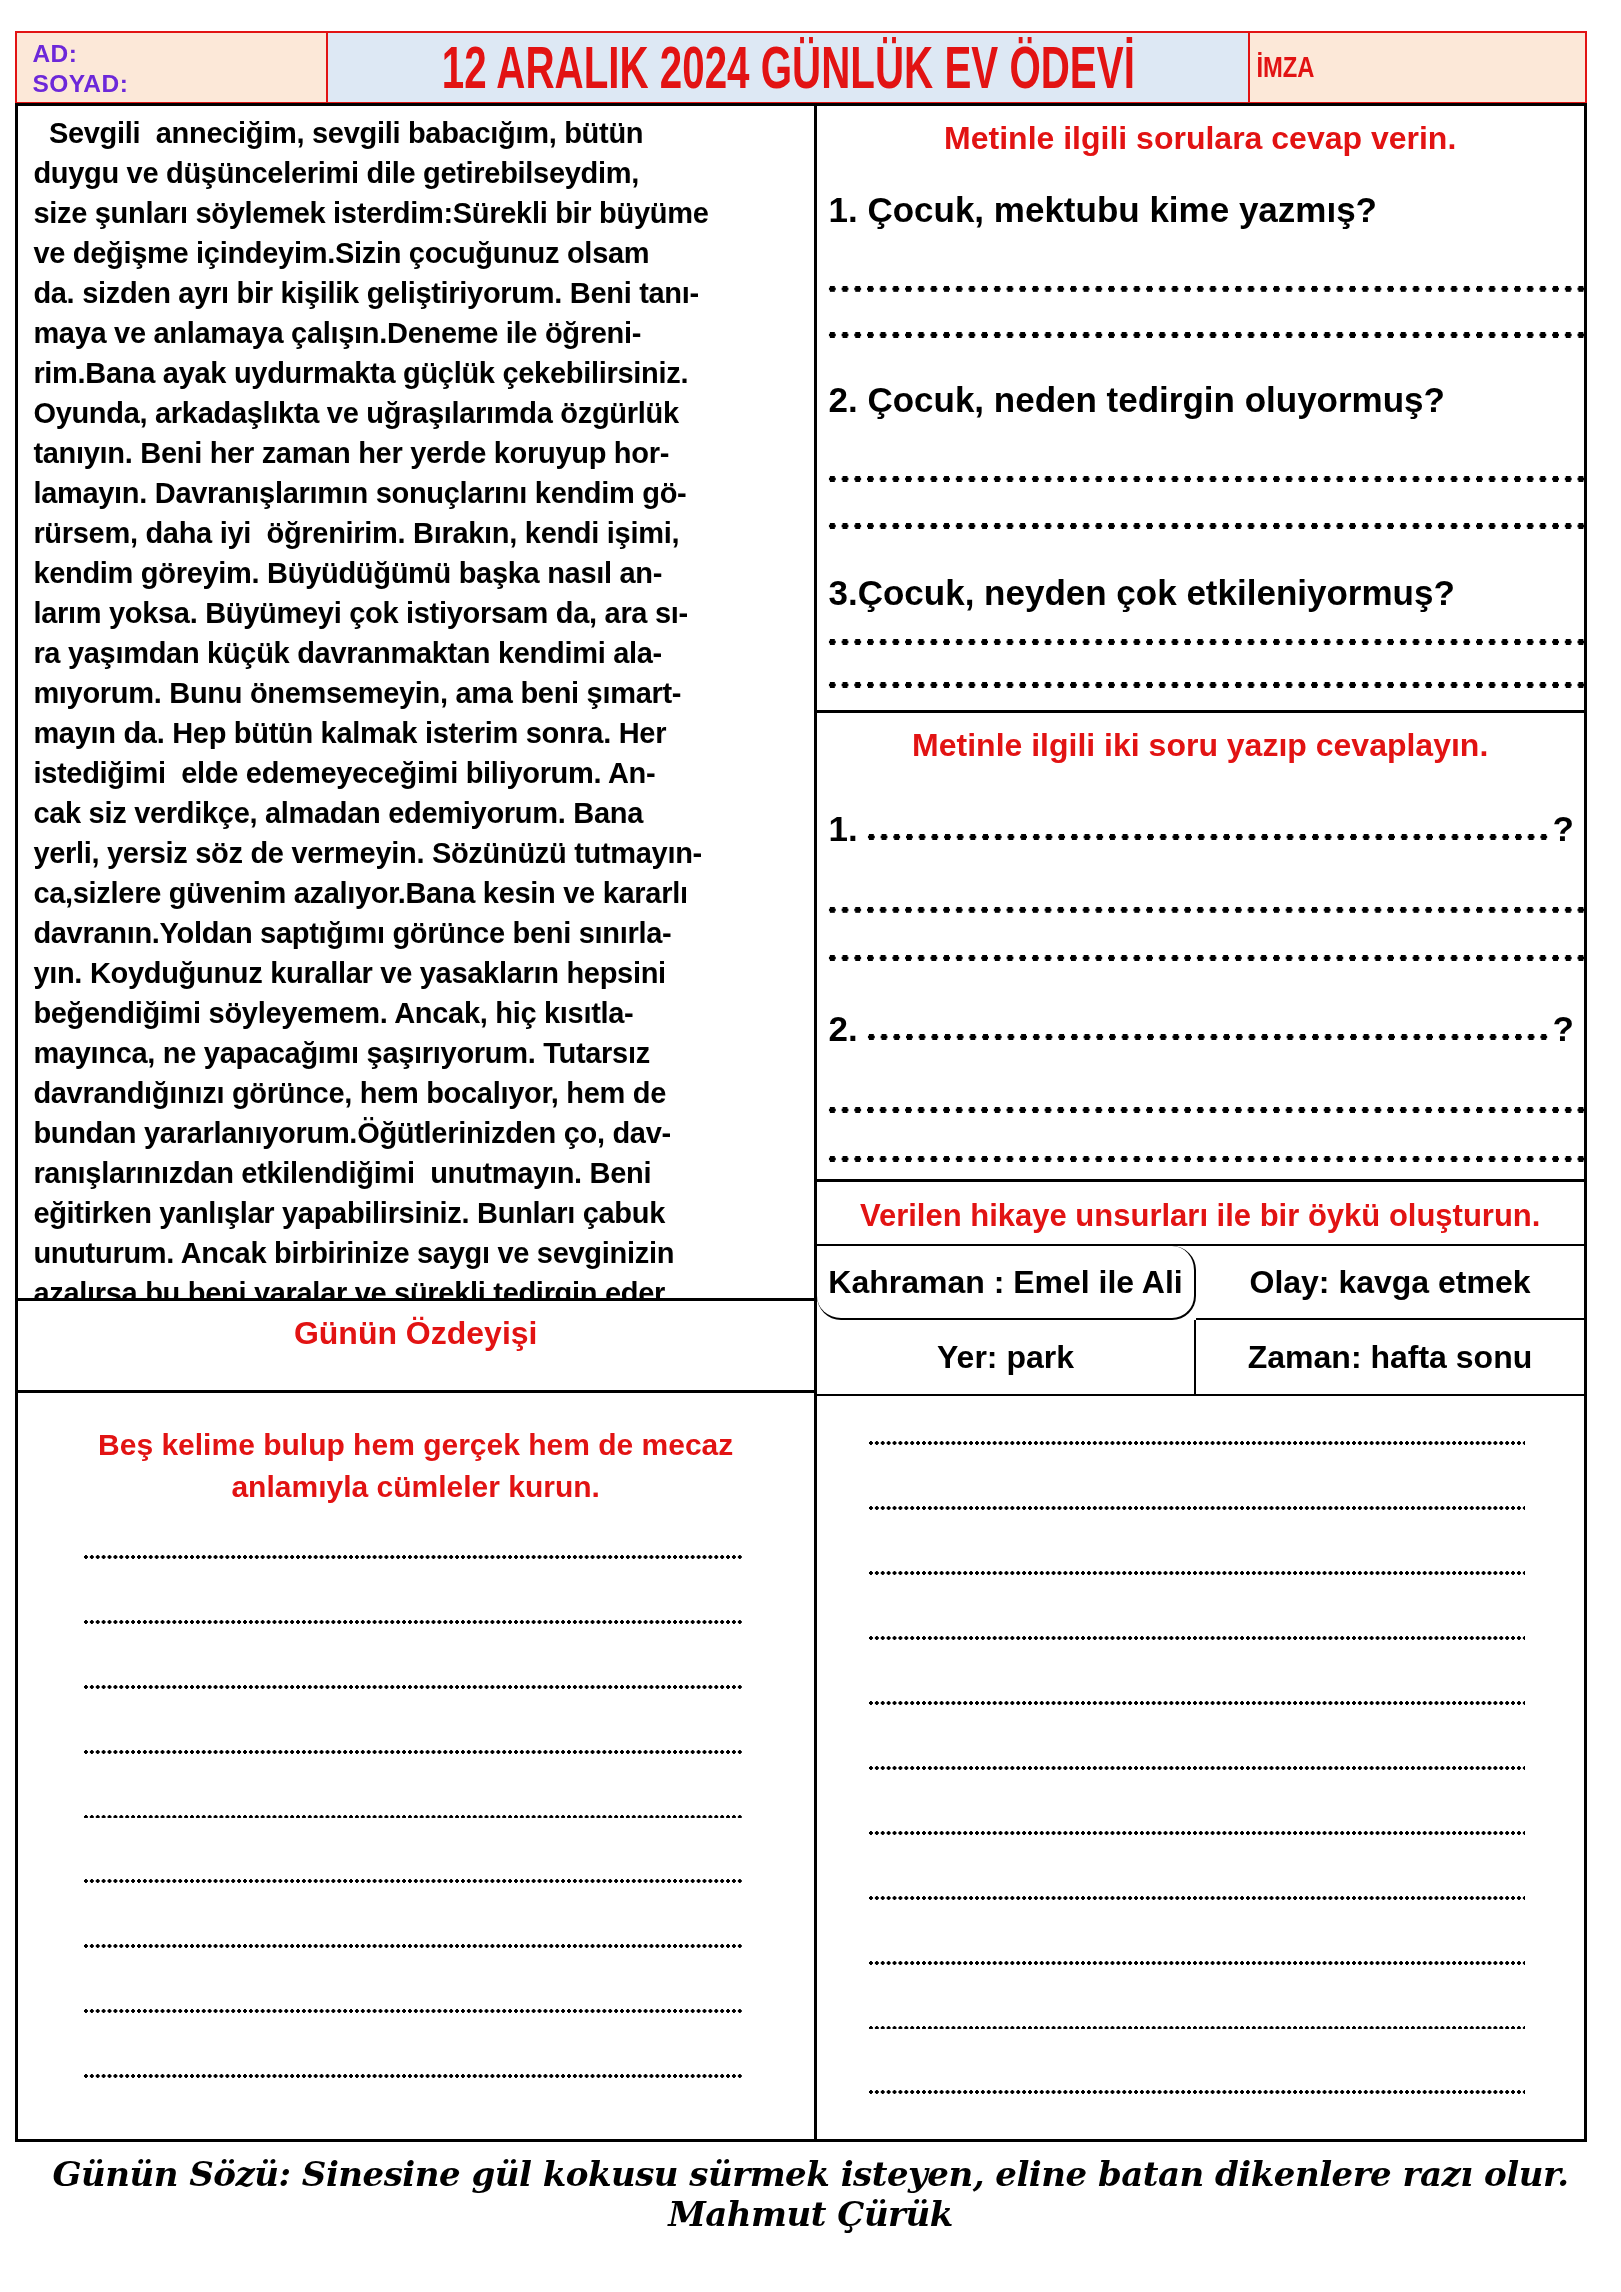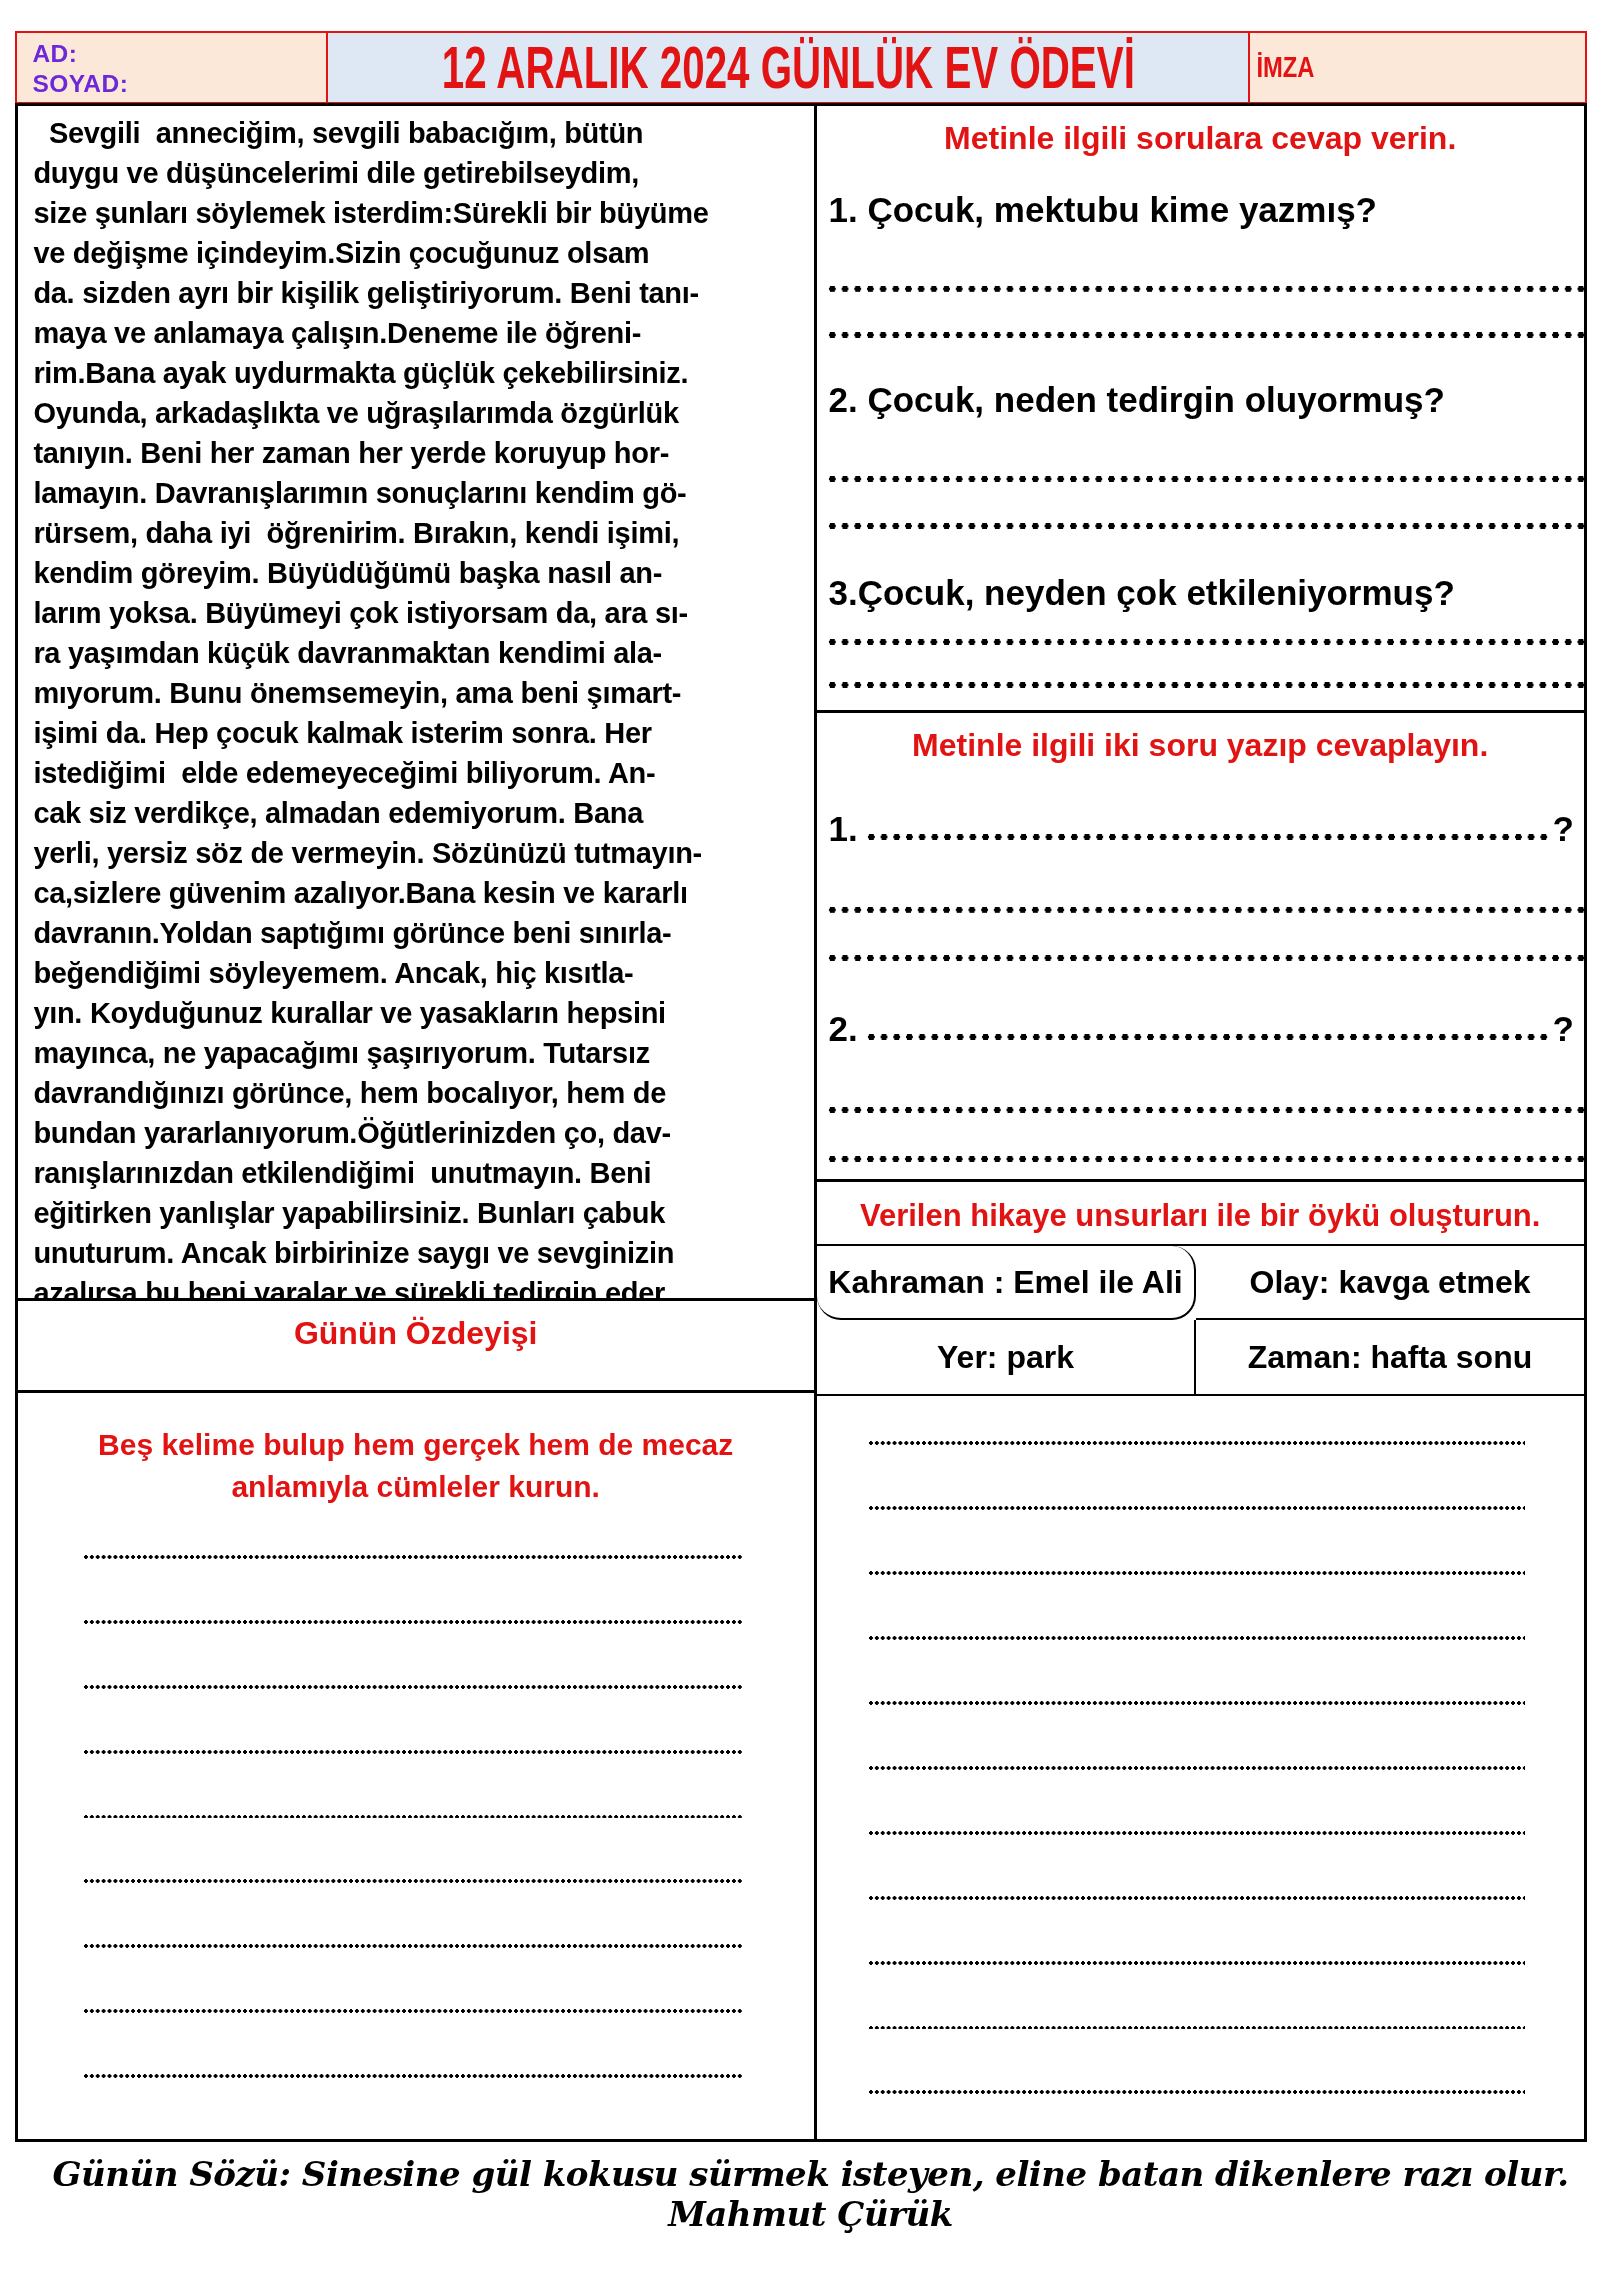--- a/index.html
+++ b/index.html
@@ -105,28 +105,28 @@
           <div>maya ve anlamaya çalışın.Deneme ile öğreni-</div>
           <div>rim.Bana ayak uydurmakta güçlük çekebilirsiniz.</div>
           <div>Oyunda, arkadaşlıkta ve uğraşılarımda özgürlük</div>
           <div>tanıyın. Beni her zaman her yerde koruyup hor-</div>
           <div>lamayın. Davranışlarımın sonuçlarını kendim gö-</div>
           <div>rürsem, daha iyi  öğrenirim. Bırakın, kendi işimi,</div>
           <div>kendim göreyim. Büyüdüğümü başka nasıl an-</div>
           <div>larım yoksa. Büyümeyi çok istiyorsam da, ara sı-</div>
           <div>ra yaşımdan küçük davranmaktan kendimi ala-</div>
           <div>mıyorum. Bunu önemsemeyin, ama beni şımart-</div>
-          <div>işimi da. Hep çocuk kalmak isterim sonra. Her</div>
+          <div>mayın da. Hep bütün kalmak isterim sonra. Her</div>
           <div>istediğimi  elde edemeyeceğimi biliyorum. An-</div>
           <div>cak siz verdikçe, almadan edemiyorum. Bana</div>
           <div>yerli, yersiz söz de vermeyin. Sözünüzü tutmayın-</div>
           <div>ca,sizlere güvenim azalıyor.Bana kesin ve kararlı</div>
           <div>davranın.Yoldan saptığımı görünce beni sınırla-</div>
+          <div>yın. Koyduğunuz kurallar ve yasakların hepsini</div>
           <div>beğendiğimi söyleyemem. Ancak, hiç kısıtla-</div>
-          <div>yın. Koyduğunuz kurallar ve yasakların hepsini</div>
           <div>mayınca, ne yapacağımı şaşırıyorum. Tutarsız</div>
           <div>davrandığınızı görünce, hem bocalıyor, hem de</div>
           <div>bundan yararlanıyorum.Öğütlerinizden ço, dav-</div>
           <div>ranışlarınızdan etkilendiğimi  unutmayın. Beni</div>
           <div>eğitirken yanlışlar yapabilirsiniz. Bunları çabuk</div>
           <div>unuturum. Ancak birbirinize saygı ve sevginizin</div>
           <div>azalırsa bu beni yaralar ve sürekli tedirgin eder.</div>
         </div>
 
       <div class="quote-box">

